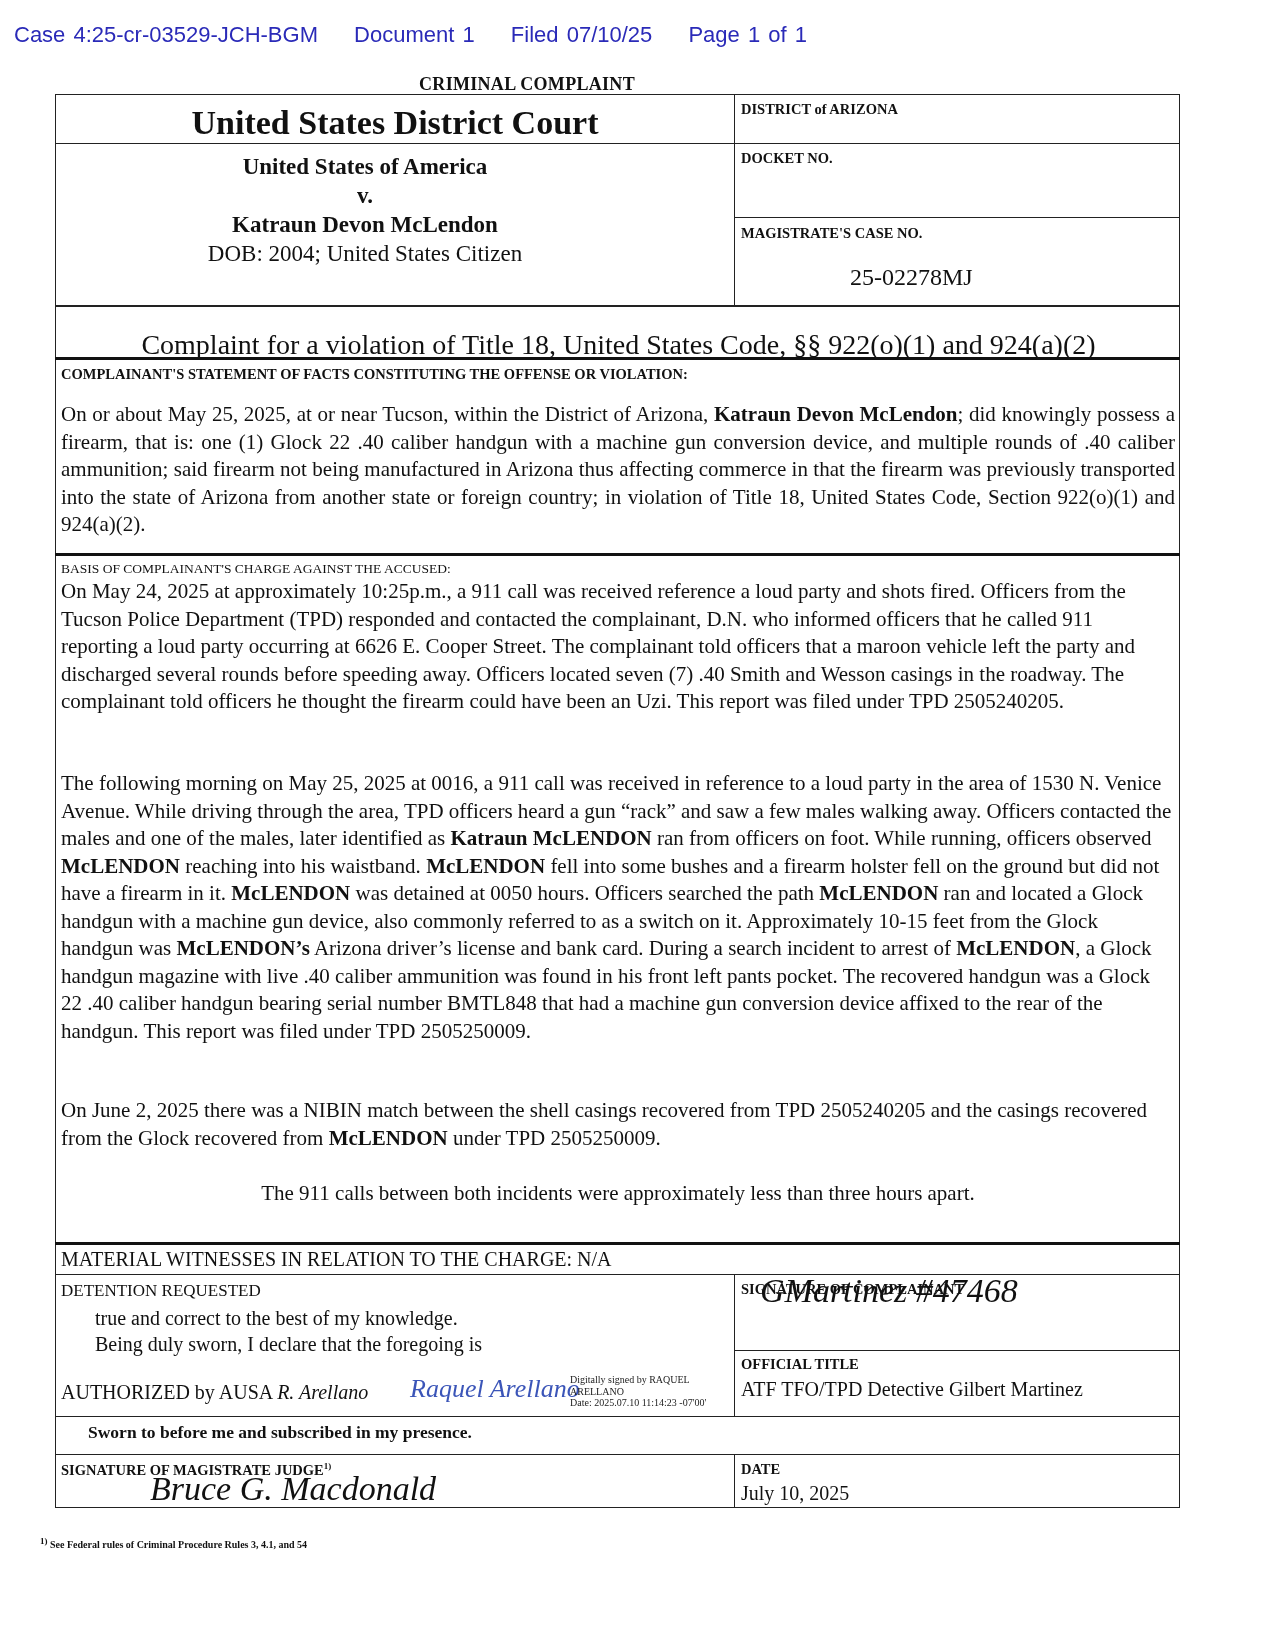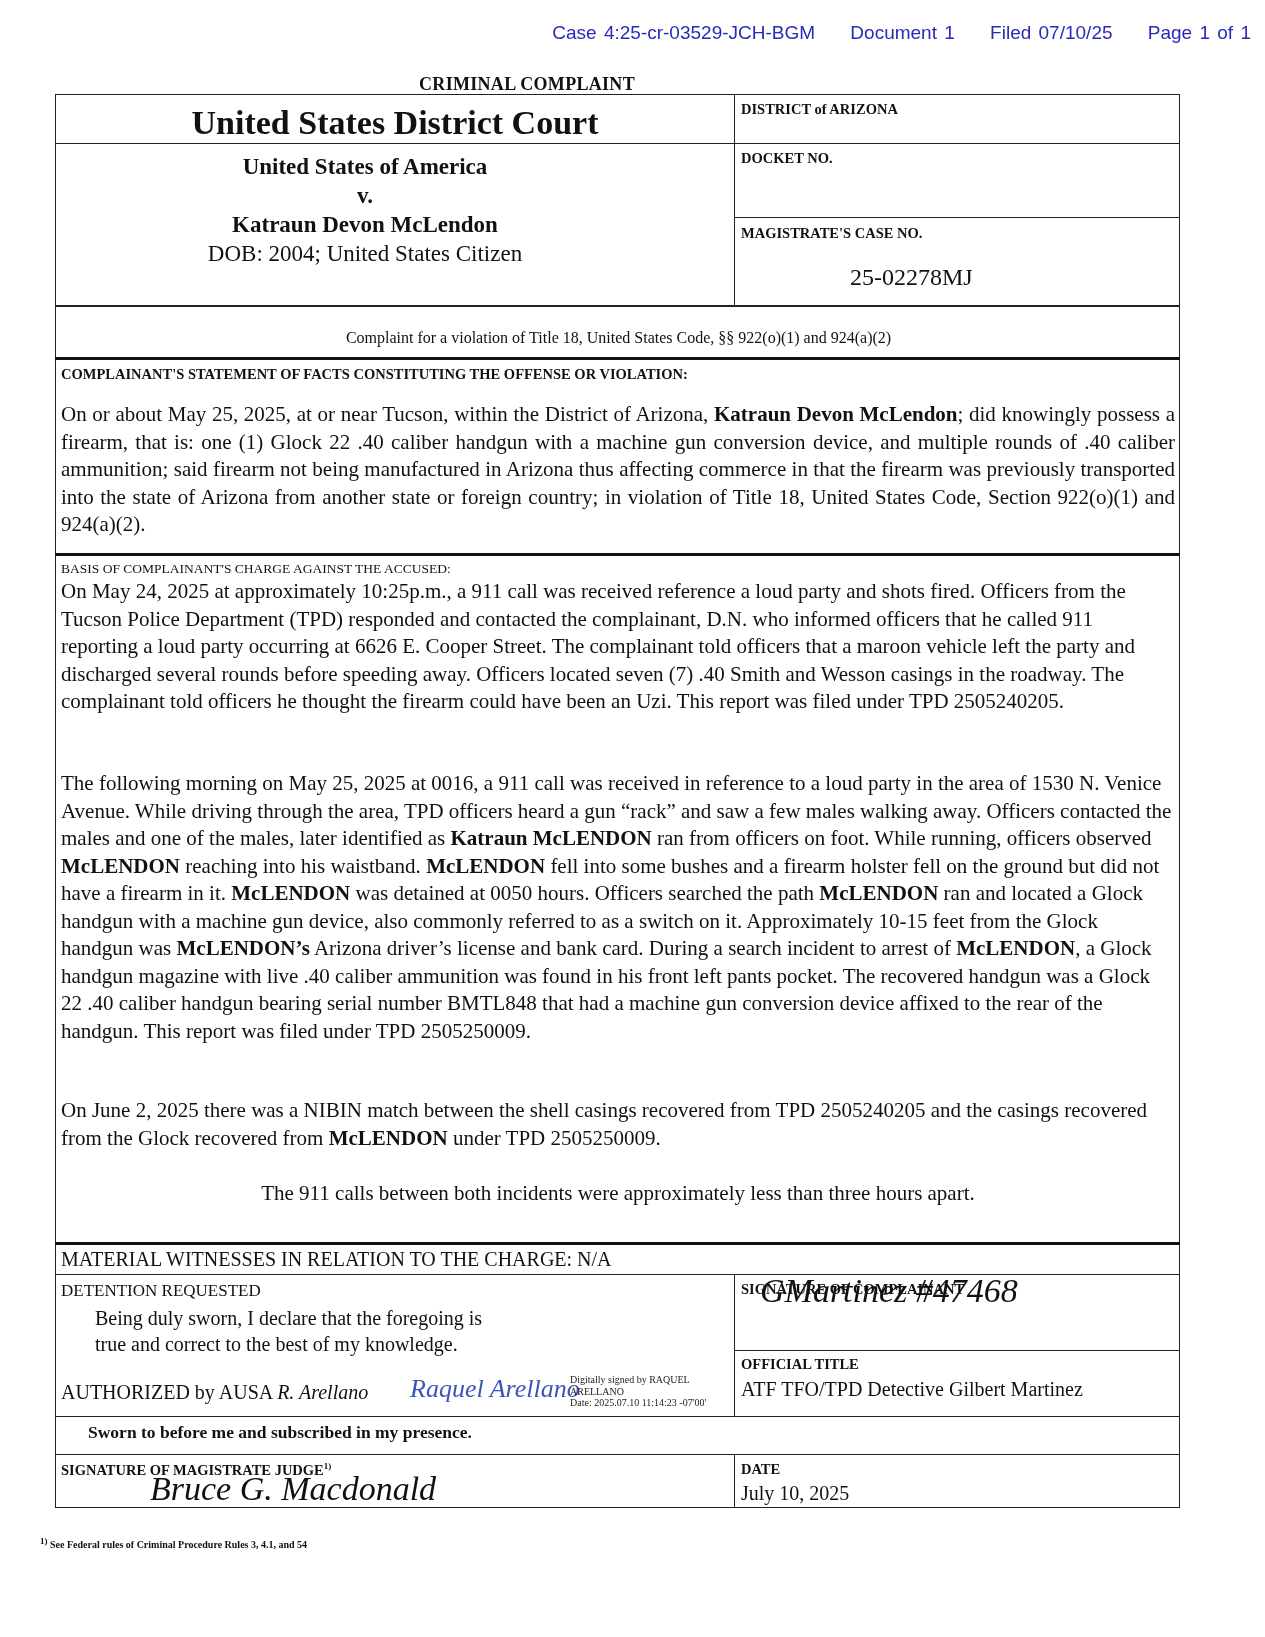--- a/index.html
+++ b/index.html
@@ -1,29 +1,29 @@
 <!DOCTYPE html>
 <html><head>
 <meta charset="utf-8">
 <style>
   html, body { margin: 0; padding: 0; background: #ffffff; }
   body { width: 1265px; height: 1637px; position: relative; font-family: "Liberation Serif", serif; color: #111; overflow: hidden; }
-  .header-stamp { position: absolute; top: 22px; left: 0; width: 1265px; text-align: right; font-family: "Liberation Sans", sans-serif; font-size: 19px; color: #2a2ab8; word-spacing: 2px; }
+  .header-stamp { position: absolute; top: 22px; left: 0; width: 1265px; text-align: left; font-family: "Liberation Sans", sans-serif; font-size: 22px; color: #2a2ab8; word-spacing: 2px; }
   .header-stamp span { margin: 0 14px; }
   .form-title { position: absolute; top: 74px; left: 0; width: 1054px; text-align: center; font-weight: bold; font-size: 18px; letter-spacing: 0.3px; font-family: Liberation Serif, serif; }
   .box { position: absolute; border: 1.5px solid #222; box-sizing: border-box; }
   .hline { position: absolute; height: 0; border-top: 1.5px solid #222; }
   .hline.thick { border-top: 3px solid #111; }
   .vline { position: absolute; width: 0; border-left: 1.5px solid #222; }
   .court-name { position: absolute; top: 104px; left: 57px; width: 676px; text-align: center; font-weight: bold; font-size: 34px; }
   .parties { position: absolute; top: 152px; left: 57px; width: 616px; text-align: center; font-size: 23px; line-height: 29px; }
   .parties .b { font-weight: bold; }
   .small-label { font-weight: bold; font-size: 14.5px; position: absolute; }
   .case-no { position: absolute; top: 264px; left: 850px; font-size: 24px; }
-  .complaint-line { position: absolute; top: 329px; left: 57px; width: 1123px; text-align: center; font-size: 16px; }
+  .complaint-line { position: absolute; top: 329px; left: 57px; width: 1123px; text-align: center; font-size: 28px; }
   .section-label { position: absolute; font-size: 14.5px; }
   .section-label.bold { font-weight: bold; }
   .para { position: absolute; left: 61px; width: 1114px; font-size: 21px; line-height: 27.5px; text-align: justify; }
   .para.left { text-align: left; }
   .b { font-weight: bold; }
   .witness { position: absolute; top: 1248px; left: 61px; font-size: 20px; }
   .detention { position: absolute; top: 1281px; left: 61px; font-size: 17px; }
   .sworn-decl { position: absolute; top: 1305px; left: 95px; font-size: 20px; line-height: 26px; }
   .authorized { position: absolute; top: 1381px; left: 61px; font-size: 20px; }
   .authorized i { font-style: italic; }
@@ -86,22 +86,22 @@
 <div class="para left" style="top:1180px;text-align:center;">The 911 calls between both incidents were approximately less than three hours apart.</div>
 
 <div class="box" style="top:1242px; left:55px; width:1125px; height:266px;"></div>
 <div class="hline thick" style="top:1242px; left:55px; width:1125px;"></div>
 <div class="witness">MATERIAL WITNESSES IN RELATION TO THE CHARGE:  N/A</div>
 <div class="hline" style="top:1274px; left:55px; width:1125px;"></div>
 <div class="vline" style="top:1274px; left:734px; height:142px;"></div>
 
 <div class="detention">DETENTION REQUESTED</div>
 <div class="sworn-decl">
+  <div>true and correct to the best of my knowledge.</div>
   <div>Being duly sworn, I declare that the foregoing is</div>
-  <div>true and correct to the best of my knowledge.</div>
 </div>
 <div class="authorized">
   <span>AUTHORIZED by AUSA </span><i>R. Arellano</i>
 </div>
 <div class="digi-sig">Raquel Arellano</div>
 <div class="digi-note">
   <div>Digitally signed by RAQUEL</div>
   <div>ARELLANO</div>
   <div>Date: 2025.07.10 11:14:23 -07'00'</div>
 </div>

